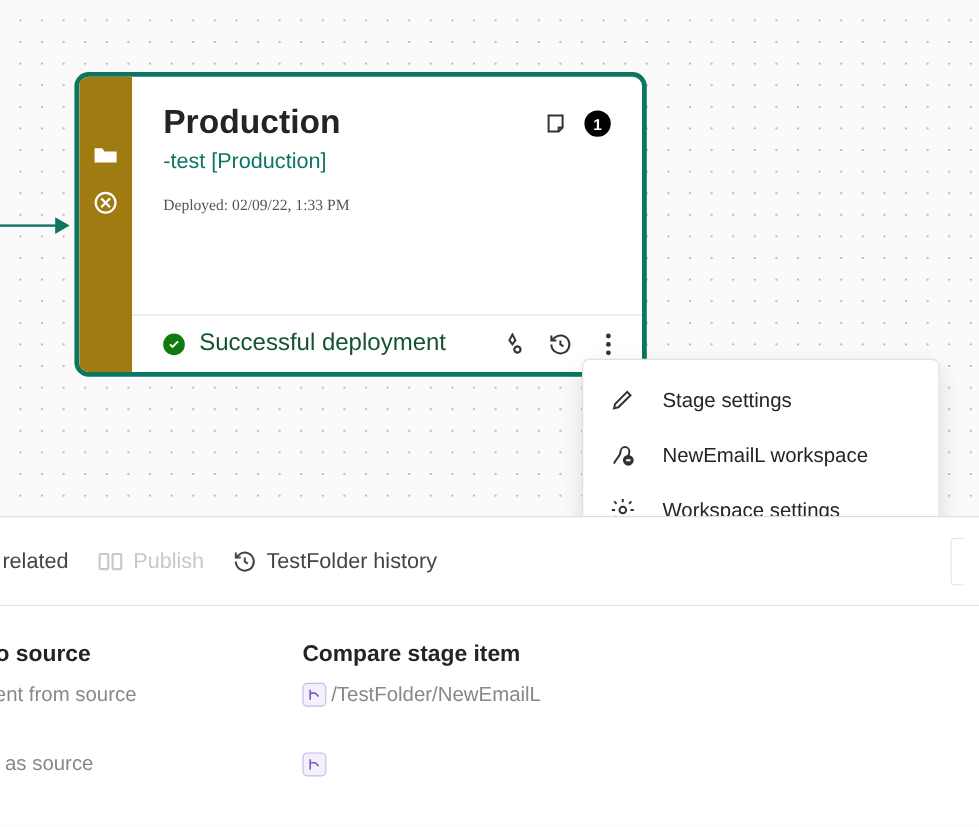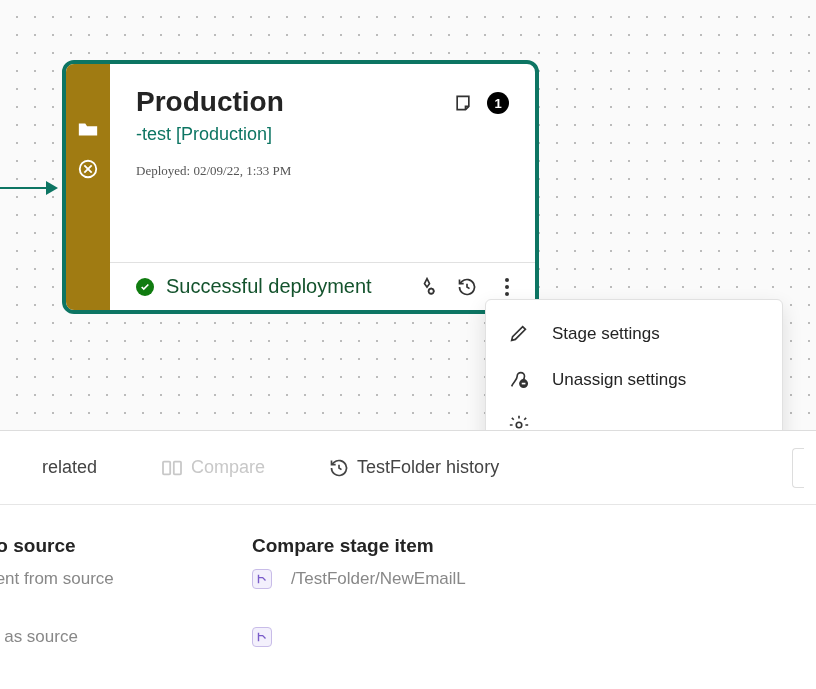--- a/index.html
+++ b/index.html
@@ -198,21 +198,20 @@
       align-items: center;
       padding: 0 12px;
       gap: 24px;
       font-size: 18px;
       color: #444;
     }
     .toolbar-item {
       display: flex;
       align-items: center;
       gap: 8px;
-      margin-left: 40px;
     }
     .toolbar-item.disabled { color: #c8c8c8; }
     .toolbar-right-btn {
       margin-left: auto;
       width: 12px;
       height: 40px;
       border: 1px solid #ddd;
       border-radius: 4px 0 0 4px;
       border-right: none;
     }
@@ -228,21 +227,21 @@
     .data-row {
       display: flex;
       align-items: center;
       padding: 6px 0;
       font-size: 17px;
       color: #444;
     }
     .data-row .col-right {
       display: flex;
       align-items: flex-end;
-      gap: 19px;
+      gap: 4px;
     }
     .item-icon {
       width: 20px; height: 20px;
       background: #f3f0fc;
       border: 1px solid #c8bce8;
       border-radius: 4px;
       display: flex; align-items: center; justify-content: center;
       color: #7a5cc9;
       font-size: 11px;
     }
@@ -331,29 +330,30 @@
     <span>Stage settings</span>
   </div>
   <div class="menu-item">
     <div class="menu-icon">
       <svg viewBox="0 0 24 24" fill="none" stroke="#333" stroke-width="1.8">
           <path d="M4 20c2-5 6-7 6-11a4 4 0 1 1 8 0c0 2-1 4-2 5"></path>
           <circle cx="17" cy="17" r="4" fill="#333"></circle>
           <path d="M15 17h4" stroke="#fff"></path>
         </svg>
     </div>
-    <span>Unassign settings</span>
+    <span>NewEmailL workspace</span>
   </div>
   <div class="menu-item">
     <div class="menu-icon">
       <svg viewBox="0 0 24 24" fill="none" stroke="#333" stroke-width="1.8">
           <circle cx="12" cy="12" r="3"></circle>
           <path d="M12 2v3M12 19v3M4.2 4.2l2.1 2.1M17.7 17.7l2.1 2.1M2 12h3M19 12h3M4.2 19.8l2.1-2.1M17.7 6.3l2.1-2.1"></path>
         </svg>
     </div>
+    <span>Workspace settings</span>
   </div>
   <div class="menu-item">
     <div class="menu-icon">
       <svg viewBox="0 0 24 24" fill="none" stroke="#333" stroke-width="1.8">
           <circle cx="8" cy="8" r="3"></circle>
           <circle cx="17" cy="9" r="2.5"></circle>
           <path d="M2 20c0-3 3-5 6-5s6 2 6 5M14 20c0-2 2-4 4-4s4 2 4 4"></path>
         </svg>
     </div>
     <span>Workspace access</span>
@@ -382,21 +382,21 @@
 <div class="lower-panel">
   <div class="toolbar">
     <div class="toolbar-item">
       <span>related</span>
     </div>
     <div class="toolbar-item disabled">
       <svg width="22" height="18" viewBox="0 0 24 20" fill="none" stroke="currentColor" stroke-width="2">
           <rect x="2" y="3" width="8" height="14" rx="1"></rect>
           <rect x="14" y="3" width="8" height="14" rx="1"></rect>
         </svg>
-      <span>Compare</span>
+      <span>Publish</span>
     </div>
     <div class="toolbar-item">
       <svg width="20" height="20" viewBox="0 0 24 24" fill="none" stroke="currentColor" stroke-width="2">
           <path d="M3 12a9 9 0 1 0 3-6.7L3 8"></path>
           <path d="M3 3v5h5"></path>
           <path d="M12 8v4l3 2"></path>
         </svg>
       <span>TestFolder history</span>
     </div>
     <div class="toolbar-right-btn"></div>

